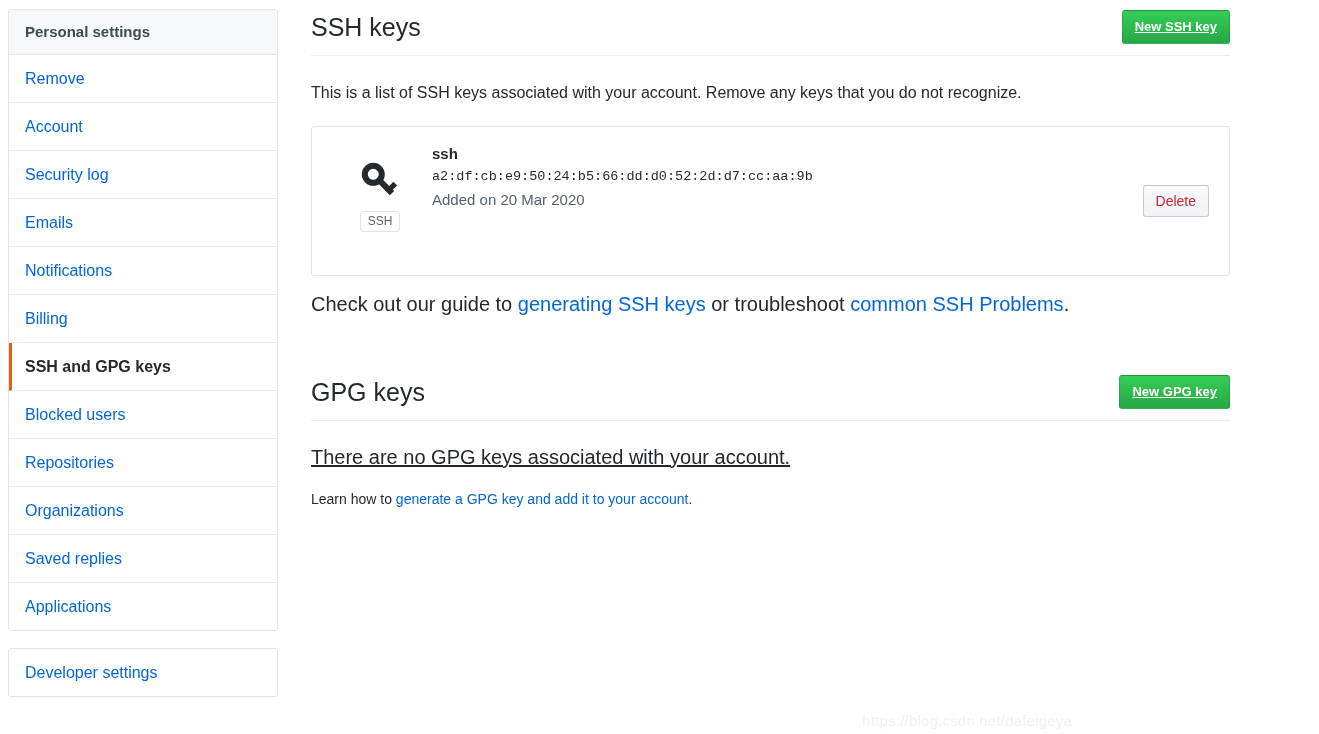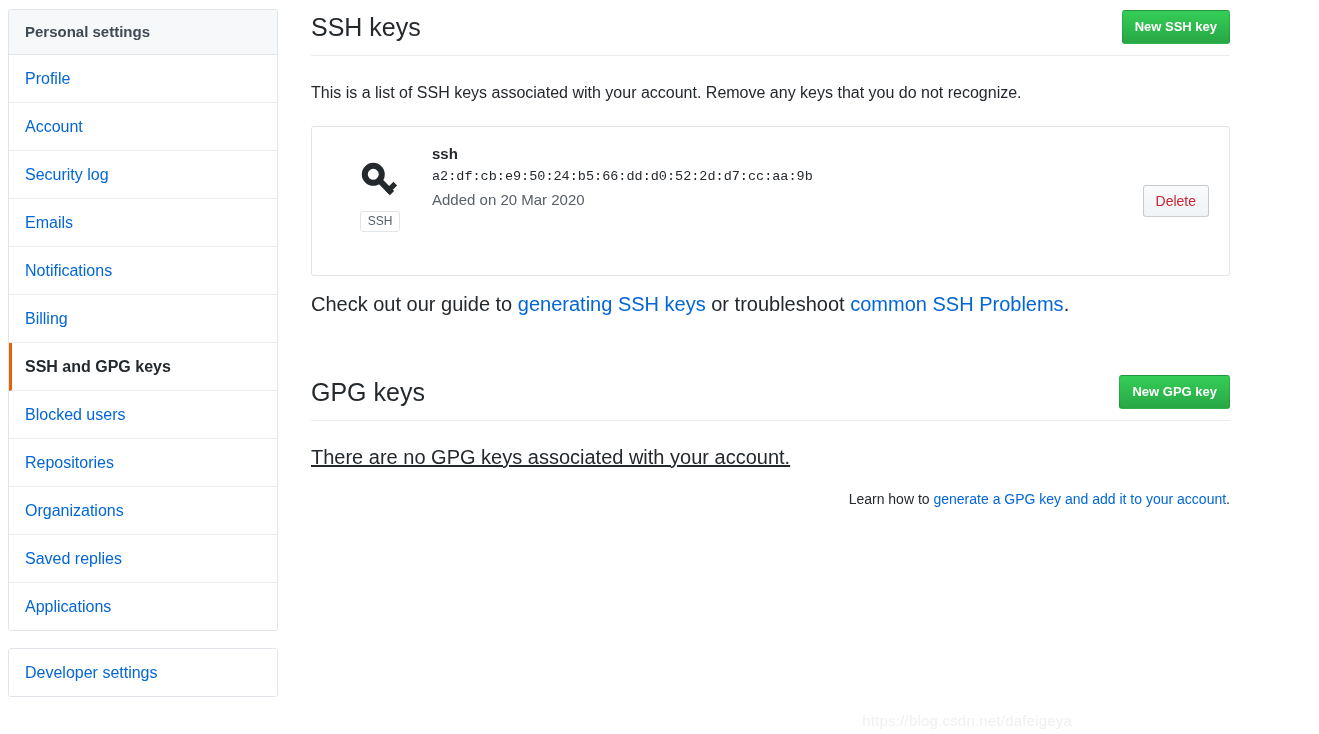--- a/index.html
+++ b/index.html
@@ -81,20 +81,21 @@
     background-image: linear-gradient(#34ce57, #28a745);
     border: 1px solid rgba(27,31,35,0.15);
     border-radius: 3px;
     color: #ffffff;
     font-size: 13px;
     font-weight: bold;
     font-family: "Liberation Sans", sans-serif;
     padding: 6px 12px;
     line-height: 20px;
     cursor: pointer;
+    text-decoration: underline;
   }
   .lead {
     font-size: 16px;
     color: #24292e;
     line-height: 22px;
     margin: 26px 0 0 0;
   }
 
   
   .key-card {
@@ -177,42 +178,41 @@
     color: #24292e;
     line-height: 24px;
     margin-top: 24px;
     text-decoration: underline;
   }
   .learn-line {
     font-size: 14px;
     color: #24292e;
     line-height: 20px;
     margin-top: 14px;
-    text-align: right;
   }
 
   .watermark {
     position: absolute;
     right: 9px; bottom: 5px;
     font-size: 15px;
     color: #f0f0f0;
     letter-spacing: 0.2px;
     white-space: nowrap;
   }
 </style>
 </head>
 <body>
 
 <div class="page">
 
   <nav class="sidebar">
     <div class="nav-box">
       <div class="nav-header">Personal settings</div>
       <div id="nav-items">
-          <a class="nav-item"><span>Profile</span></a>
+          <a class="nav-item"><span>Remove</span></a>
           <a class="nav-item"><span>Account</span></a>
           <a class="nav-item"><span>Security log</span></a>
           <a class="nav-item"><span>Emails</span></a>
           <a class="nav-item"><span>Notifications</span></a>
           <a class="nav-item"><span>Billing</span></a>
           <a class="nav-item selected"><span>SSH and GPG keys</span></a>
           <a class="nav-item"><span>Blocked users</span></a>
           <a class="nav-item"><span>Repositories</span></a>
           <a class="nav-item"><span>Organizations</span></a>
           <a class="nav-item"><span>Saved replies</span></a>

